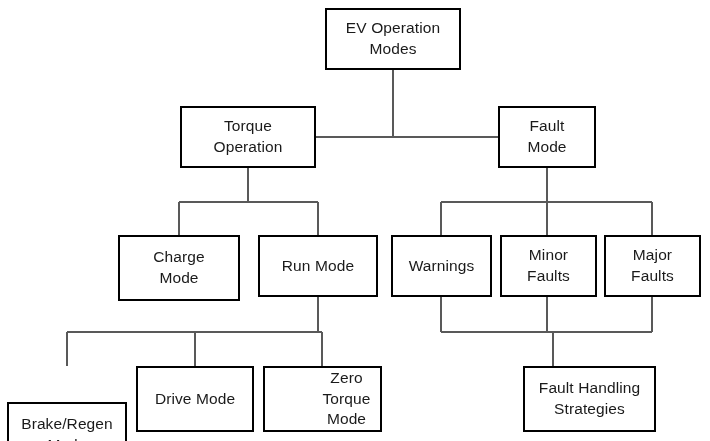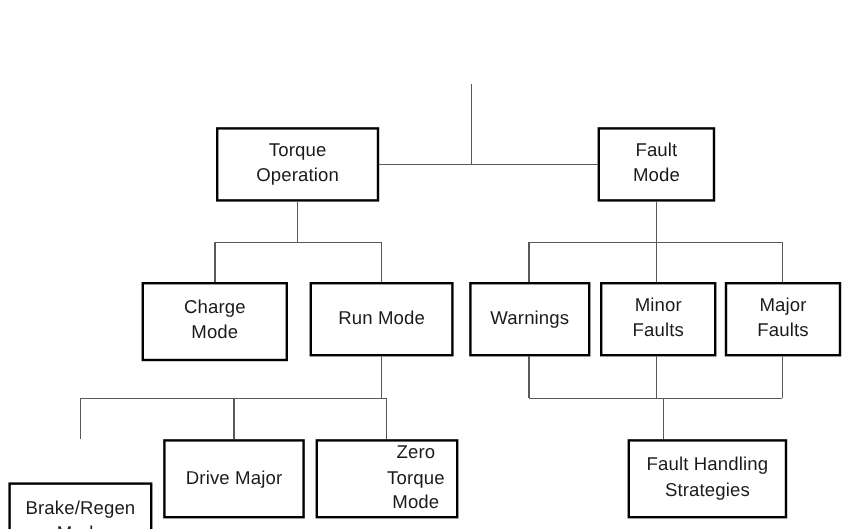--- a/index.html
+++ b/index.html
@@ -75,20 +75,24 @@
       <path d="M322,332 L322,366"></path>
 
       <path d="M441,297 L441,332"></path>
       <path d="M547,297 L547,332"></path>
       <path d="M652,297 L652,332"></path>
       <path d="M441,332 L652,332"></path>
       <path d="M553,332 L553,366"></path>
     </g>
   </svg>
 
+  <div class="node" style="left:325px; top:8px; width:136px; height:62px;">
+    <span class="node-label">EV Operation
+Modes</span>
+  </div>
 
   <div class="node" style="left:180px; top:106px; width:136px; height:62px;">
     <span class="node-label">Torque
 Operation</span>
   </div>
 
   <div class="node" style="left:498px; top:106px; width:98px; height:62px;">
     <span class="node-label">Fault
 Mode</span>
   </div>
@@ -115,21 +119,21 @@
     <span class="node-label">Major
 Faults</span>
   </div>
 
   <div class="node" style="left:7px; top:366px; width:120px; height:66px;margin-top:36px;">
     <span class="node-label">Brake/Regen
 Mode</span>
   </div>
 
   <div class="node" style="left:136px; top:366px; width:118px; height:66px;">
-    <span class="node-label">Drive Major</span>
+    <span class="node-label">Drive Mode</span>
   </div>
 
   <div class="node" style="left:263px; top:366px; width:119px; height:66px;padding-left:48px;">
     <span class="node-label">Zero Torque
 Mode</span>
   </div>
 
   <div class="node" style="left:487px; top:366px; width:133px; height:66px;margin-left:36px;">
     <span class="node-label">Fault Handling
 Strategies</span>

